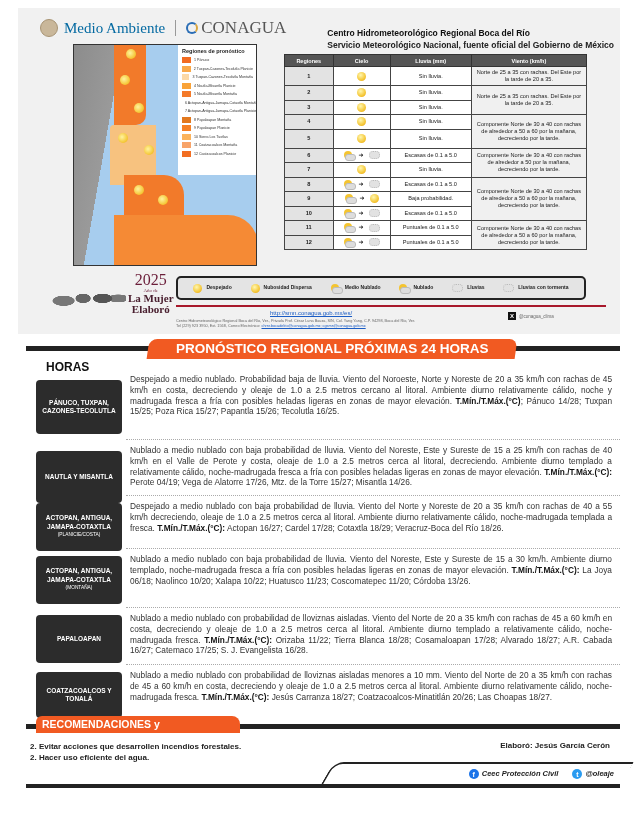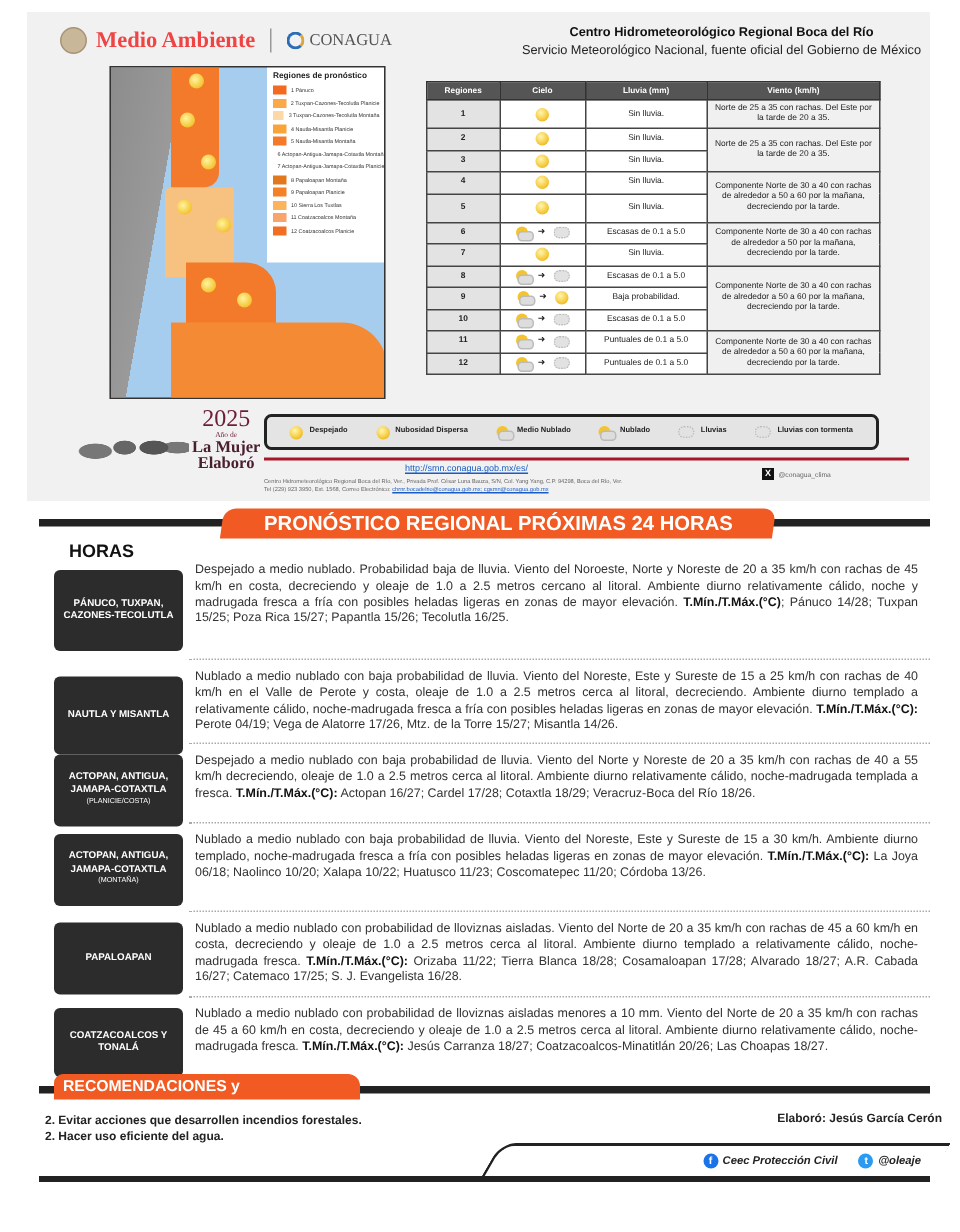--- a/index.html
+++ b/index.html
@@ -1,26 +1,26 @@
 <!DOCTYPE html>
 <html><head>
 <meta charset="utf-8">
 <style>
   * { box-sizing: border-box; margin: 0; padding: 0; }
   body { width: 640px; height: 821px; background: #ffffff; font-family: "Liberation Sans", sans-serif; color: #222; position: relative; overflow: hidden; }
   .top-panel { position: absolute; left: 18px; top: 8px; width: 602px; height: 326px; background: #f1f1f1; }
   .logo-row { position: absolute; left: 40px; top: 18px; display: flex; align-items: center; gap: 6px; }
   .seal { width: 18px; height: 18px; border-radius: 50%; background: #c9b79a; border: 1px solid #a89474; }
-  .brand { font-family: "Liberation Serif", serif; font-weight: bold; font-size: 15px; color: #ef4444; }
+  .brand { font-family: "Liberation Serif", serif; font-weight: normal; font-size: 15px; color: #0369a1; }
   .brand-sep { width: 1px; height: 16px; background: #999; margin: 0 4px; }
-  .conagua { font-family: "Liberation Serif", serif; font-size: 11px; color: #555; display: flex; align-items: flex-start; gap: 3px; }
+  .conagua { font-family: "Liberation Serif", serif; font-size: 17px; color: #555; display: flex; align-items: center; gap: 3px; }
   .conagua-mark { width: 12px; height: 12px; border-radius: 50%; border: 2px solid #2a6db5; border-right-color: #d9a640; }
-  .hdr-right { position: absolute; right: 26px; top: 16px; text-align: center; }
+  .hdr-right { position: absolute; right: 26px; top: 28px; text-align: left; }
   .hdr-title { font-weight: bold; font-size: 8.5px; color: #111; }
-  .hdr-sub { font-size: 8.5px; color: #222; margin-top: 2px; }
+  .hdr-sub { font-size: 8.5px; color: #222; margin-top: 2px; font-weight: bold; }
 
   .map { position: absolute; left: 73px; top: 44px; width: 184px; height: 222px; background: #a7cdee; border: 1px solid #333; overflow: hidden; }
   .map-land { position: absolute; left: 0; top: 0; width: 100%; height: 100%; background: linear-gradient(100deg, #8c8c8c 0%, #9a9a9a 22%, transparent 22%); }
   .map-orange { position: absolute; background: #f27a2a; }
   .map-light { position: absolute; background: #f7c27f; }
   .map-sun { position: absolute; width: 10px; height: 10px; border-radius: 50%; background: radial-gradient(circle at 40% 40%, #fff3a0, #f4c430 70%, #e09a1b); }
   .legend-box { position: absolute; left: 104px; top: 0; width: 79px; height: 130px; background: #fff; padding: 3px 4px; }
   .legend-title { font-size: 5.5px; font-weight: bold; color: #222; margin-bottom: 2px; }
   .legend-item { display: flex; align-items: center; gap: 3px; height: 8.5px; }
   .legend-swatch { width: 9px; height: 6px; }
@@ -63,21 +63,21 @@
   .basin { position: absolute; left: 36px; width: 584px; display: flex; gap: 8px; }
   .basin-label { width: 86px; flex: none; background: #2c2c2c; color: #fff; font-weight: bold; font-size: 6.5px; text-align: center; border-radius: 4px; display: flex; flex-direction: column; justify-content: center; line-height: 8.5px; padding: 3px; }
   .basin-label small { font-size: 4.8px; font-weight: normal; }
   .basin-text { font-size: 8.3px; line-height: 10.8px; text-align: justify; color: #333; padding-right: 8px; }
   .basin-text b { color: #111; }
   .dots { position: absolute; left: 126px; width: 494px; border-top: 1px dotted #aaa; }
 
   .rec-bar { position: absolute; left: 26px; top: 724px; width: 594px; height: 5px; background: #222; }
   .rec-banner { position: absolute; left: 36px; top: 716px; width: 204px; height: 17px; background: #f15a22; color: #fff; font-weight: bold; font-size: 10.5px; line-height: 17px; padding-left: 6px; border-radius: 6px 8px 0 0; }
   .rec-list { position: absolute; left: 30px; top: 741px; font-size: 8px; font-weight: bold; color: #222; line-height: 11px; }
-  .author { position: absolute; right: 12px; top: 741px; font-size: 8px; font-weight: bold; color: #222; }
+  .author { position: absolute; right: 30px; top: 741px; font-size: 8px; font-weight: bold; color: #222; }
   .social-box { position: absolute; left: 320px; top: 762px; width: 300px; height: 24px; border-top: 2px solid #222; border-left: 2px solid #222; border-radius: 10px 0 0 0; transform: skewX(-30deg); transform-origin: bottom left; }
   .social { position: absolute; right: 26px; top: 769px; display: flex; gap: 14px; font-size: 7.5px; font-weight: bold; font-style: italic; color: #222; }
   .social-item { display: flex; align-items: flex-start; gap: 3px; }
   .s-ico { width: 10px; height: 10px; border-radius: 50%; background: #1a73e8; color: #fff; font-size: 7px; font-style: normal; display: flex; align-items: center; justify-content: center; }
   .s-ico.tw { background: #2a9bf0; }
   .bottom-bar { position: absolute; left: 26px; top: 784px; width: 594px; height: 4px; background: #222; }
 </style>
 </head>
 <body>
 

